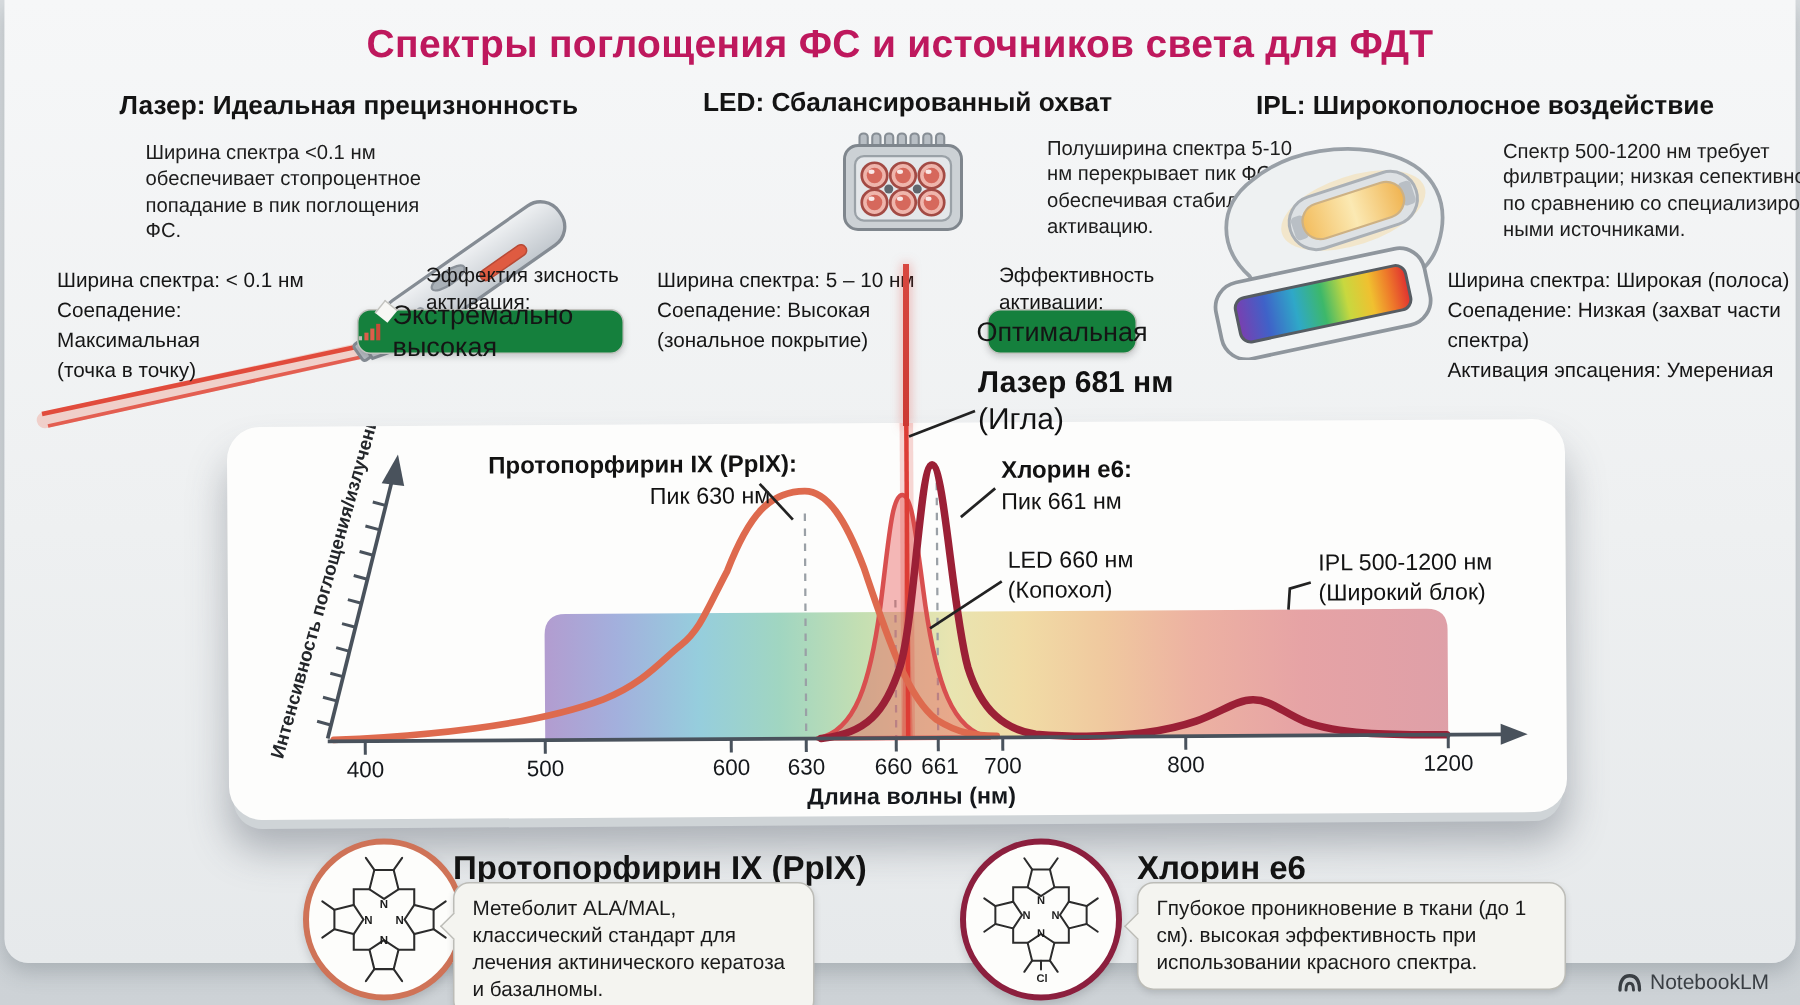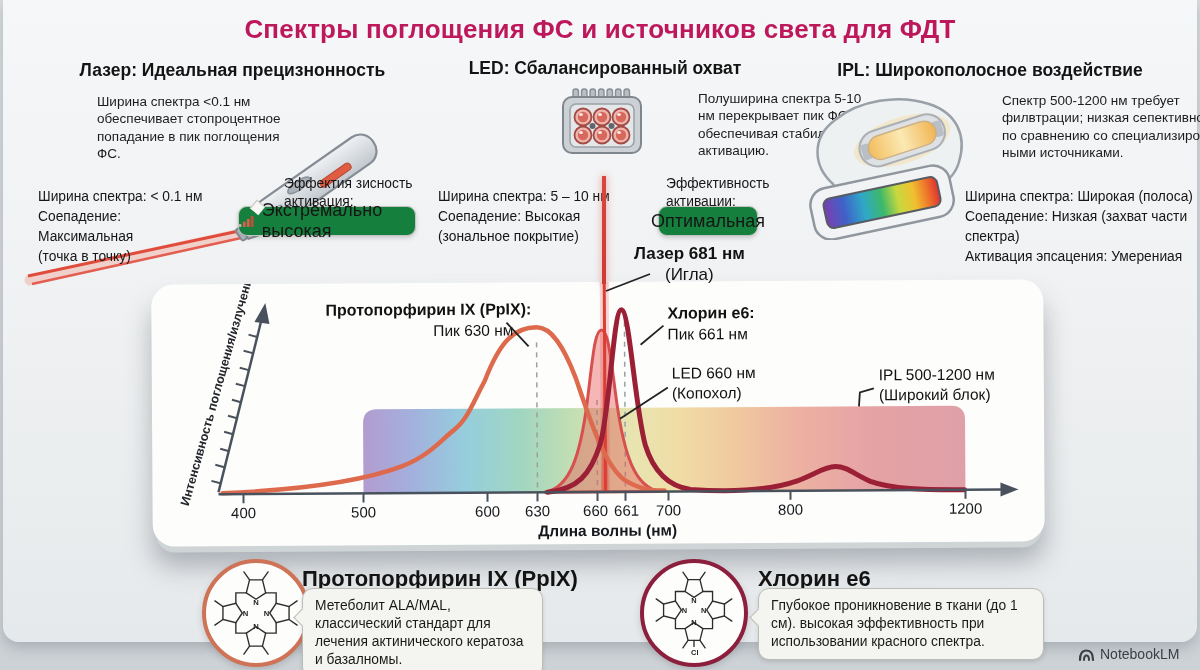--- a/index.html
+++ b/index.html
@@ -5,32 +5,32 @@
   html,body{margin:0;padding:0;}
   body{width:1200px;height:670px;background:linear-gradient(180deg,#d9dde0 0%,#cdd2d6 100%);
        font-family:"Liberation Sans",sans-serif;color:#1b1b1b;overflow:hidden;position:relative;}
   .abs{position:absolute;}
   #card{left:3px;top:0;width:1194px;height:642px;border-radius:0 0 16px 16px;
         background:linear-gradient(180deg,#f6f7f8 0%,#eef0f1 55%,#e6e9eb 100%);
         box-shadow:0 6px 14px rgba(60,70,80,.25);}
   #main-title{left:0;top:14px;width:1200px;text-align:center;font-size:26px;font-weight:700;color:#be185d;letter-spacing:.2px;}
   .col-header{font-size:17.5px;font-weight:700;color:#141414;text-align:center;}
   .para{font-size:13.5px;line-height:1.28;color:#1d1d1d;margin-left:40px;}
-  .spec{font-size:13.8px;line-height:1.3;color:#161616;margin-top:10px;}
+  .spec{font-size:13.8px;line-height:1.3;color:#161616;}
   .spec-line{margin-bottom:2px;}
   .eff-label{font-size:13.8px;line-height:1.3;color:#161616;}
   .badge{background:#15803d;border:1.5px solid #c3c3bf;border-radius:9px;
          box-shadow:0 2px 4px rgba(70,75,80,.25);display:flex;align-items:center;
          justify-content:center;gap:7px;font-size:18px;font-weight:400;color:#151515;}
   .badge.tail::before{content:"";position:absolute;left:13px;top:-5px;width:10px;height:10px;
          background:#f7f7f4;border-left:1.5px solid #c3c3bf;border-top:1.5px solid #c3c3bf;
          transform:rotate(39deg);}
   #laser-line{left:602px;top:176px;width:3.5px;height:108px;
          background:linear-gradient(180deg,#d8473f,#cc3a33);box-shadow:0 0 7px rgba(224,70,60,.55);}
-  #laser-callout{left:634px;top:243px;font-size:17px;line-height:1.25;color:#121212;text-align:center;}
+  #laser-callout{left:652px;top:243px;font-size:20px;line-height:1.25;color:#121212;}
   #laser-callout .b{font-weight:700;}
   #panel{left:152px;top:282px;width:892px;height:262px;background:#fdfdfc;border-radius:22px;
          transform:rotate(-.35deg);
          box-shadow:0 9px 0 -3px #cfd4d7,0 20px 26px rgba(70,80,92,.38);}
   #panel svg{position:absolute;left:0;top:0;}
   svg text{font-family:"Liberation Sans",sans-serif;}
   .mol-circle{width:108px;height:108px;border-radius:50%;background:#fdfdfb;box-sizing:border-box;
          box-shadow:0 3px 6px rgba(90,95,100,.25);}
   .mol-title{font-size:22px;font-weight:700;color:#131313;}
   .bubble{background:#f4f4f0;border:1.5px solid #bcbcb7;border-radius:11px;

